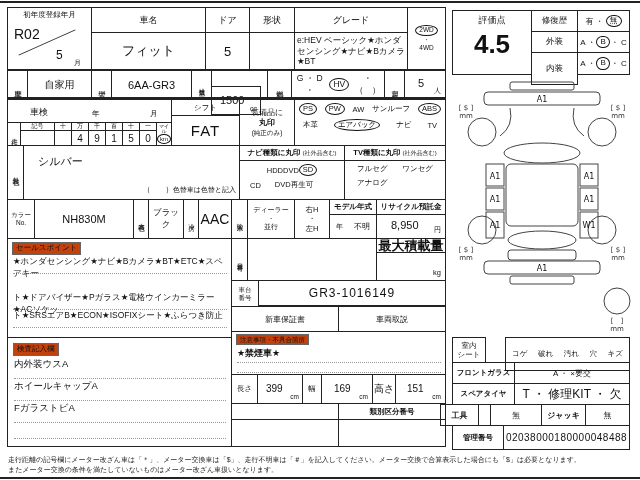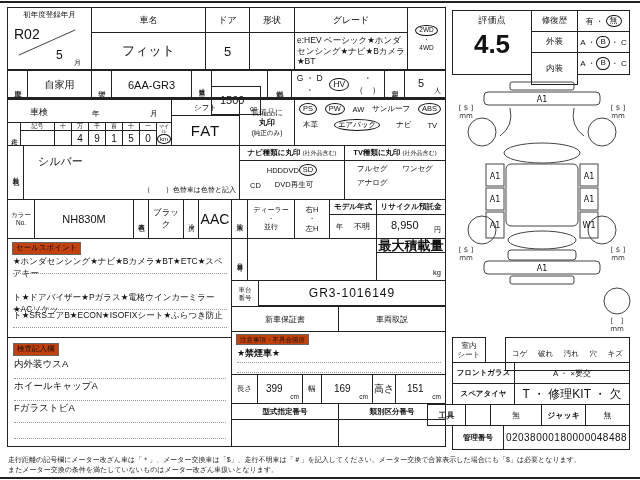--- a/index.html
+++ b/index.html
@@ -241,21 +241,20 @@
   <div class="cell c" style="left:302px;top:374px;width:20px;height:30px;font-size:7.5px">幅</div>
   <div class="cell" style="left:321px;top:374px;width:52px;height:30px">
     <span class="abs" style="left:12px;top:8px;font-size:10px">169</span>
     <span class="abs" style="right:4px;bottom:3px;font-size:6.5px">cm</span>
   </div>
   <div class="cell c" style="left:372px;top:374px;width:24px;height:30px;font-size:10px">高さ</div>
   <div class="cell" style="left:395px;top:374px;width:51px;height:30px">
     <span class="abs" style="left:11px;top:8px;font-size:10px">151</span>
     <span class="abs" style="right:4px;bottom:3px;font-size:6.5px">cm</span>
   </div>
-  <div class="cell c" style="left:231px;top:403px;width:108px;height:17px;font-size:7.5px;font-weight:bold">型式指定番号</div>
   <div class="cell c" style="left:231px;top:419px;width:108px;height:28px;font-size:9px"></div>
   <div class="cell c" style="left:338px;top:403px;width:108px;height:17px;font-size:7.5px;font-weight:bold">類別区分番号</div>
   <div class="cell c" style="left:338px;top:419px;width:108px;height:28px;font-size:9px"></div>
 
   <div class="cell" style="left:7px;top:337px;width:225px;height:110px">
     <span class="tag abs" style="left:5px;top:5px">検査記入欄</span>
     <div class="abs dotline" style="left:6px;top:20px;width:212px;font-size:9.5px;height:20px">内外装ウスA</div>
     <div class="abs dotline" style="left:6px;top:42px;width:212px;font-size:9.5px;height:20px">ホイールキャップA</div>
     <div class="abs dotline" style="left:6px;top:64px;width:212px;font-size:9.5px;height:20px">FガラストビA</div>
     <div class="abs dotline" style="left:6px;top:86px;width:212px;height:14px"></div>
@@ -339,21 +338,21 @@
     <span>コゲ</span>
     <span>破れ</span>
     <span>汚れ</span>
     <span>穴</span>
     <span>キズ</span>
   </div>
   <div class="cell c" style="left:452px;top:362px;width:63px;height:22px;font-size:7.5px;font-weight:bold">フロントガラス</div>
   <div class="cell c" style="left:514px;top:362px;width:116px;height:22px;font-size:8px">A ・ ×要交</div>
   <div class="cell c" style="left:452px;top:383px;width:63px;height:22px;font-size:7.5px;font-weight:bold">スペアタイヤ</div>
   <div class="cell c" style="left:514px;top:383px;width:116px;height:22px;font-size:12px">T ・ 修理KIT ・ 欠</div>
-  <div class="cell c" style="left:427px;top:404px;width:39px;height:22px;font-size:8px;font-weight:bold">工具</div>
+  <div class="cell c" style="left:440px;top:404px;width:39px;height:22px;font-size:8px;font-weight:bold">工具</div>
   <div class="cell c" style="left:490px;top:404px;width:52px;height:22px;font-size:8px">無</div>
   <div class="cell c" style="left:541px;top:404px;width:45px;height:22px;font-size:8px;font-weight:bold">ジャッキ</div>
   <div class="cell c" style="left:585px;top:404px;width:45px;height:22px;font-size:8px">無</div>
   <div class="cell c" style="left:452px;top:425px;width:52px;height:25px;font-size:7.5px;font-weight:bold">管理番号</div>
   <div class="cell c" style="left:503px;top:425px;width:127px;height:25px;font-size:10px;letter-spacing:0.5px">02038000180000048488</div>
 
   <div class="abs" style="left:8px;top:455px;width:626px;font-size:7px;color:#222">走行距離の記号欄にメーター改ざん車は「＊」、メーター交換車は「$」、走行不明車は「＃」を記入してください。メーター交換で合算表示した場合にも「$」は必要となります。</div>
   <div class="abs" style="left:8px;top:465px;width:626px;font-size:7px;color:#222">またメーター交換の条件を満たしていないものはメーター改ざん車扱いとなります。</div>
 </div>
 

